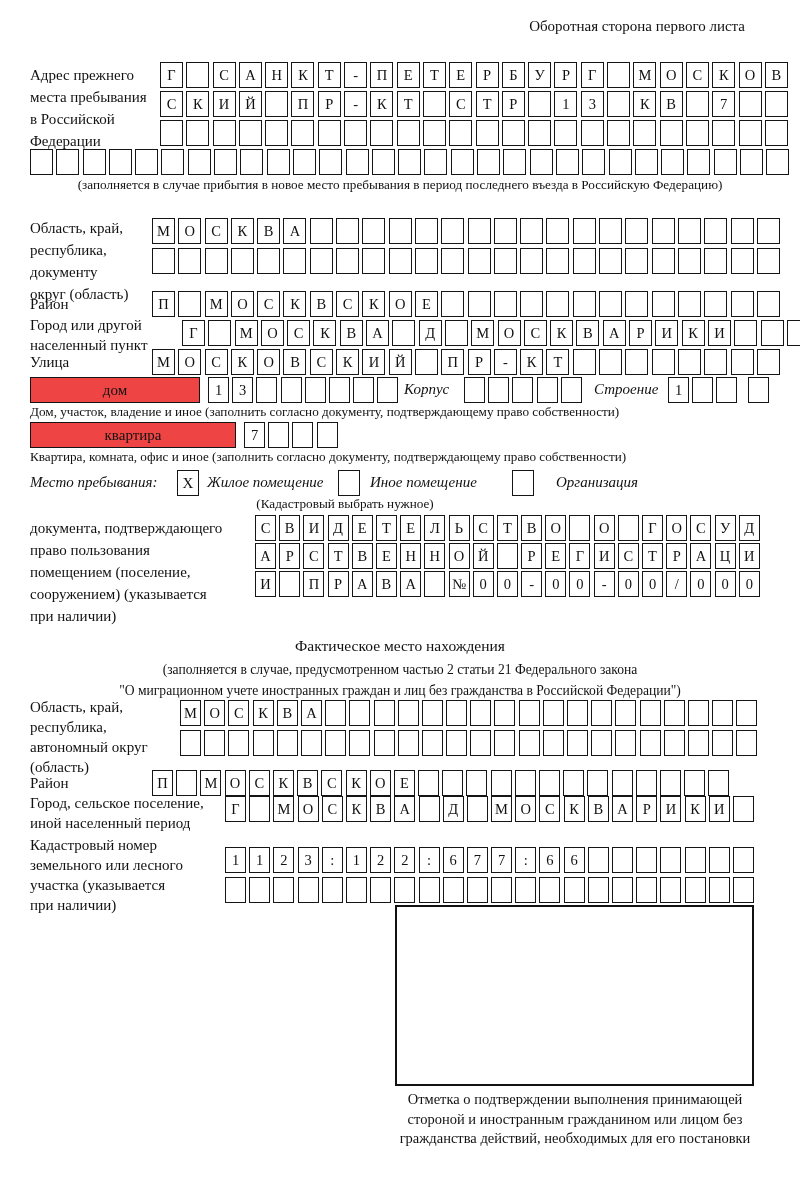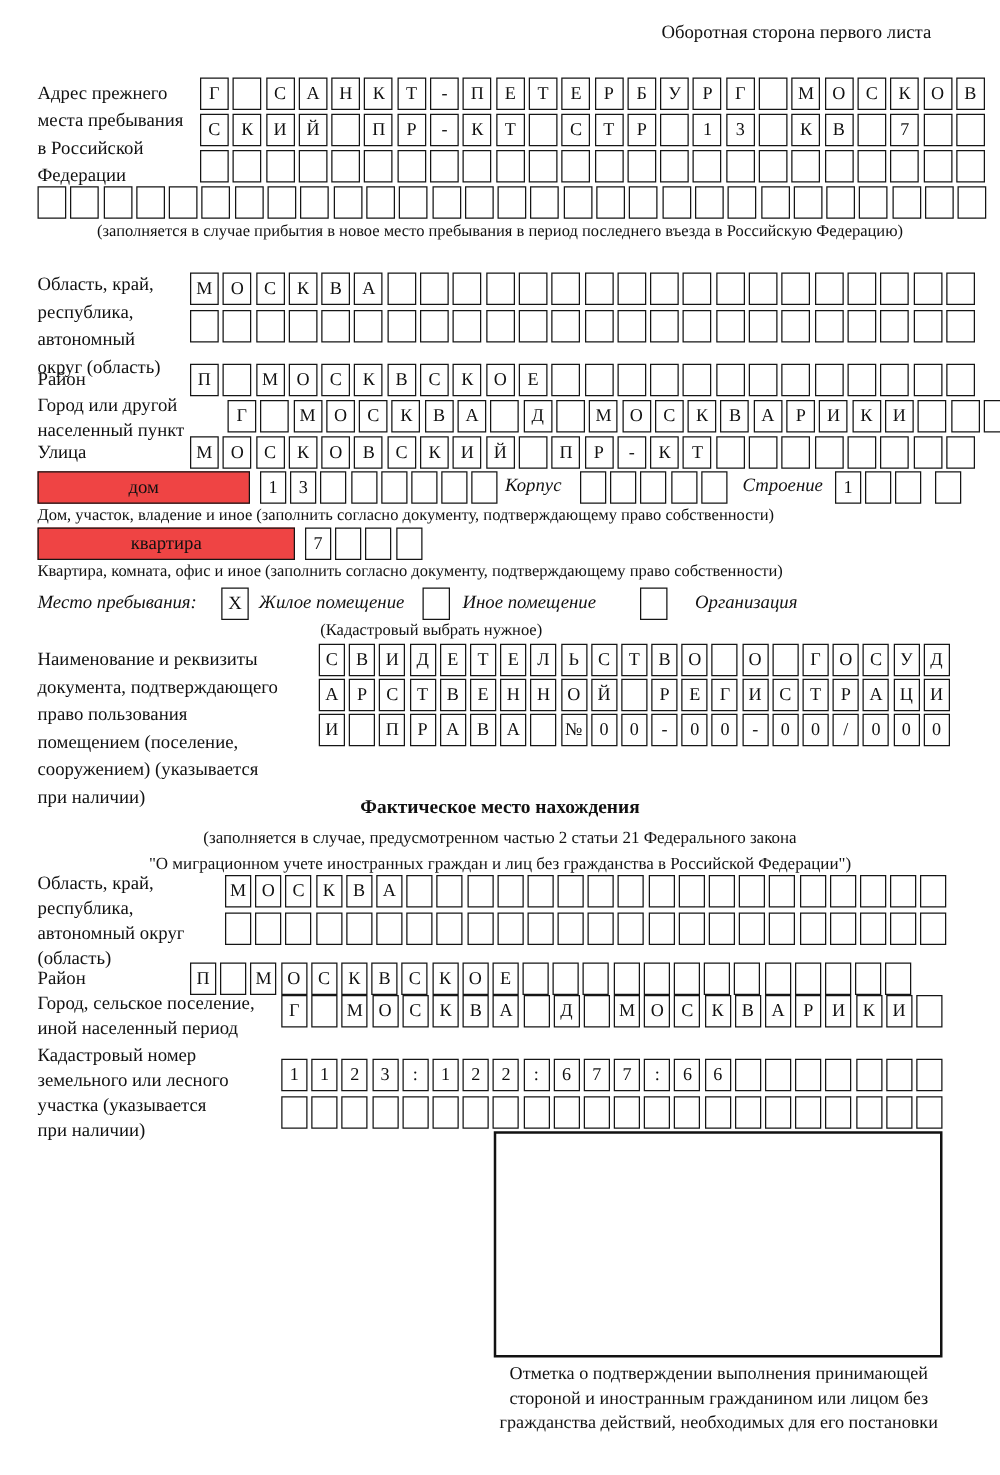--- a/index.html
+++ b/index.html
@@ -27,21 +27,21 @@
   }
   .inline-lbl{position:absolute;font-size:15px;white-space:nowrap;font-style:italic;}
   .checkbox{
     position:absolute;width:22px;height:26px;box-sizing:border-box;border:1.5px solid #151515;
     display:flex;align-items:center;justify-content:center;font-size:15px;background:#fff;
   }
   .note-center{position:absolute;font-size:13.2px;text-align:center;}
   .stamp-box{position:absolute;border:2px solid #111;background:#fff;}
   .stamp-caption{position:absolute;font-size:14.5px;line-height:19.5px;text-align:center;}
   .fact-caption{position:absolute;left:0;width:100%;text-align:center;font-size:13.6px;line-height:21px;}
-  .fact-title{position:absolute;left:0;width:100%;text-align:center;font-weight:bold;font-size:15.5px;}
+  .fact-title{position:absolute;left:0;width:100%;text-align:center;font-weight:normal;font-size:15.5px;}
 </style>
 </head>
 <body>
 
 <div id="page">
 
   <div class="hdr-note">Оборотная сторона первого листа</div>
 
   <div class="lbl" style="left:30px;top:64px">
       <div>Адрес прежнего</div>
@@ -157,21 +157,21 @@
       <div class="cell"></div>
       <div class="cell"></div>
       <div class="cell"></div>
     </div>
   <div class="caption center" style="top:177px">(заполняется в случае прибытия в новое место пребывания в период последнего въезда в Российскую Федерацию)</div>
 
 
   <div class="lbl" style="left:30px;top:217px">
       <div>Область, край,</div>
       <div>республика,</div>
-      <div>автономный</div>
+      <div>документу</div>
       <div>округ (область)</div>
     </div>
   <div class="boxes" style="left:152px;top:218px">
       <div class="cell">М</div>
       <div class="cell">О</div>
       <div class="cell">С</div>
       <div class="cell">К</div>
       <div class="cell">В</div>
       <div class="cell">А</div>
       <div class="cell"></div>
@@ -349,21 +349,20 @@
   <div class="inline-lbl" style="left:30px;top:474px">Место пребывания:</div>
   <div class="checkbox" style="left:177px;top:470px">X</div>
   <div class="inline-lbl" style="left:207px;top:474px">Жилое помещение</div>
   <div class="checkbox" style="left:338px;top:470px"></div>
   <div class="inline-lbl" style="left:370px;top:474px">Иное помещение</div>
   <div class="checkbox" style="left:512px;top:470px"></div>
   <div class="inline-lbl" style="left:556px;top:474px">Организация</div>
   <div class="note-center" style="left:225px;top:496px;width:240px">(Кадастровый выбрать нужное)</div>
 
   <div class="lbl" style="left:30px;top:517px">
-      <div>Наименование и реквизиты</div>
       <div>документа, подтверждающего</div>
       <div>право пользования</div>
       <div>помещением (поселение,</div>
       <div>сооружением) (указывается</div>
       <div>при наличии)</div>
     </div>
   <div class="boxes sm" style="left:255px;top:515px">
       <div class="cell">С</div>
       <div class="cell">В</div>
       <div class="cell">И</div>

